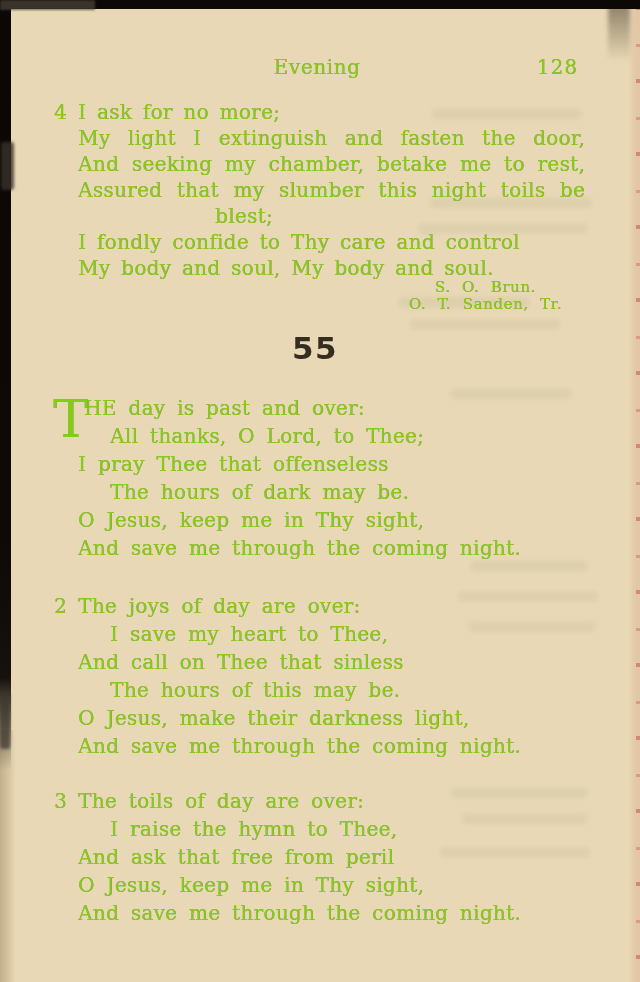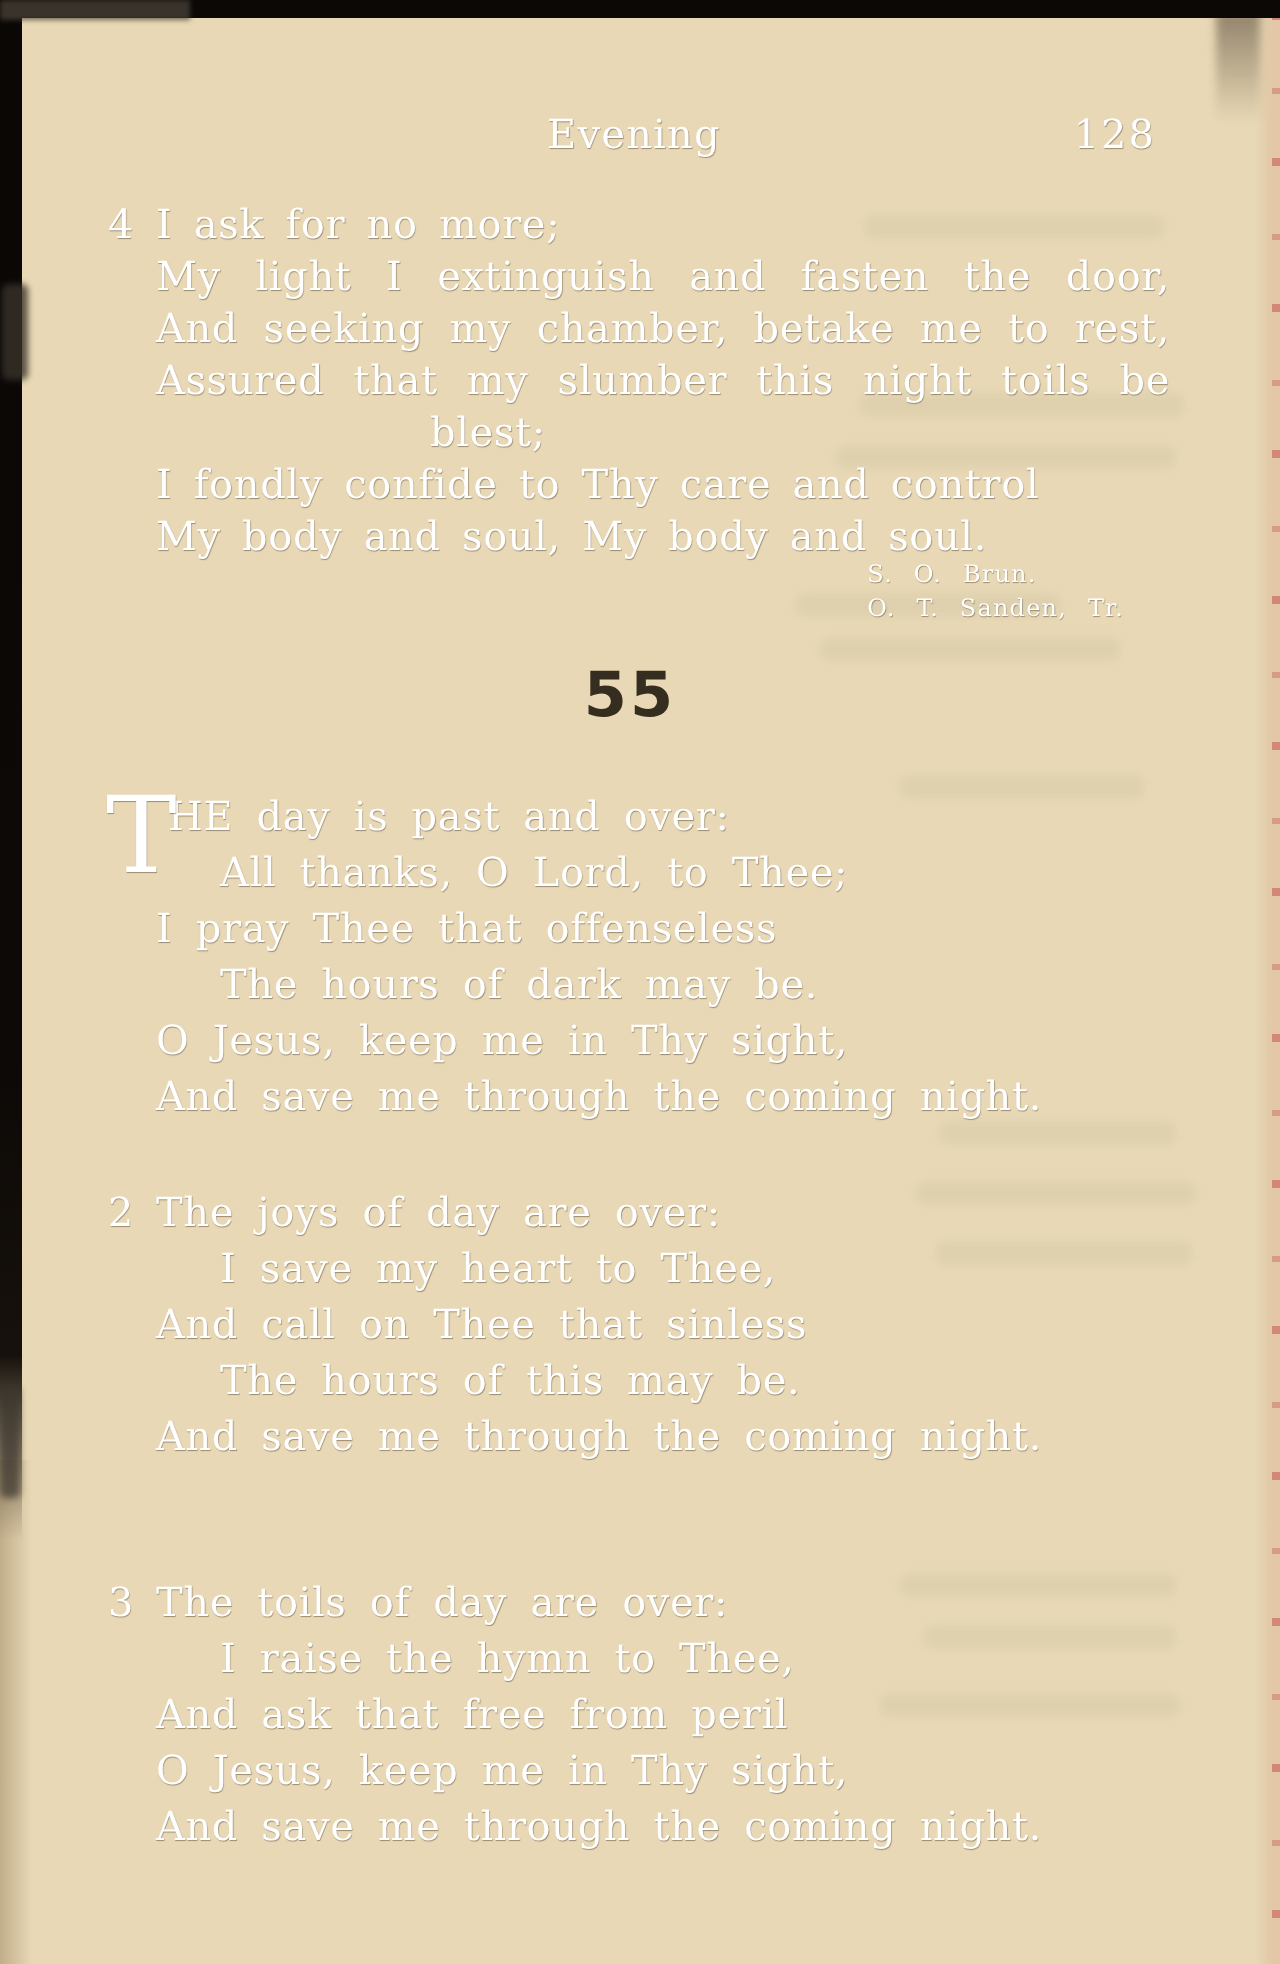--- a/index.html
+++ b/index.html
@@ -32,40 +32,40 @@
     background:repeating-linear-gradient(180deg,
       rgba(196,85,74,0.55) 0 4px, rgba(196,85,74,0) 4px 38px,
       rgba(196,85,74,0.38) 38px 41px, rgba(196,85,74,0) 41px 73px); }
   .corner-shadow-tr { position:absolute; right:10px; top:6px; width:22px; height:55px;
     background:linear-gradient(180deg, rgba(40,28,18,0.45), rgba(40,28,18,0)); filter:blur(2px); }
 
   
   .bleed { position:absolute; height:11px; background:rgba(105,108,78,0.07); filter:blur(2px); border-radius:5px; }
 
   
-  .ink { color:#ffffff; text-shadow:0.3px 0.4px 0.5px rgba(62,48,32,0.45); }
+  .ink { color:#84cc16; text-shadow:0.3px 0.4px 0.5px rgba(62,48,32,0.45); }
   .header { position:absolute; left:0; top:55px; width:640px; height:26px;
     font-size:20px; letter-spacing:0.6px; }
   .header .title { display:block; text-align:center; margin-left:-6px; }
   .header .pagenum { position:absolute; right:62px; top:0; letter-spacing:1px; }
 
   .verse { position:absolute; left:54px; width:531px; font-size:20px; }
   .verse .line { line-height:26px; white-space:nowrap; word-spacing:4px; letter-spacing:0.3px; }
   .v55 .line { line-height:28px; word-spacing:5px; }
   .vnum { position:absolute; left:0; top:0; line-height:26px; }
   .v55 .vnum { line-height:28px; }
   .l-main  { padding-left:24px; }
   .l-ind   { padding-left:56px; }
   .l-blest { padding-left:161px; }
   .l-afterdrop { padding-left:30px; }
   .stretch { white-space:normal; word-spacing:2px; text-align:justify; text-align-last:justify; }
 
   .hymn54 { top:99px; }
-  .attribution { position:absolute; right:78px; top:279px; text-align:left;
-    font-size:12px; line-height:17px; word-spacing:6px; letter-spacing:0.6px; }
+  .attribution { position:absolute; right:78px; top:279px; text-align:center;
+    font-size:15px; line-height:17px; word-spacing:6px; letter-spacing:0.6px; }
   .hymn-number { position:absolute; left:0; top:330px; width:630px; text-align:center;
     font-family:"DejaVu Sans","Liberation Sans",sans-serif; font-weight:bold;
     font-size:31px; letter-spacing:1.5px; color:#352d20; }
   .verse1 { top:394px; }
   .verse2 { top:592px; }
   .verse3 { top:787px; }
   .dropcap { position:absolute; left:-1px; top:-2px; font-size:53px; line-height:1; letter-spacing:0; }
 </style>
 </head>
 <body>
@@ -128,20 +128,21 @@
     <div class="line l-main">O Jesus, keep me in Thy sight,</div>
     <div class="line l-main">And save me through the coming night.</div>
   </div>
 
   <div class="verse v55 verse2 ink">
     <span class="vnum">2</span>
     <div class="line l-main">The joys of day are over:</div>
     <div class="line l-ind">I save my heart to Thee,</div>
     <div class="line l-main">And call on Thee that sinless</div>
     <div class="line l-ind">The hours of this may be.</div>
+    <div class="line l-main">O Jesus, make their darkness light,</div>
     <div class="line l-main">And save me through the coming night.</div>
   </div>
 
   <div class="verse v55 verse3 ink">
     <span class="vnum">3</span>
     <div class="line l-main">The toils of day are over:</div>
     <div class="line l-ind">I raise the hymn to Thee,</div>
     <div class="line l-main">And ask that free from peril</div>
     <div class="line l-main">O Jesus, keep me in Thy sight,</div>
     <div class="line l-main">And save me through the coming night.</div>

